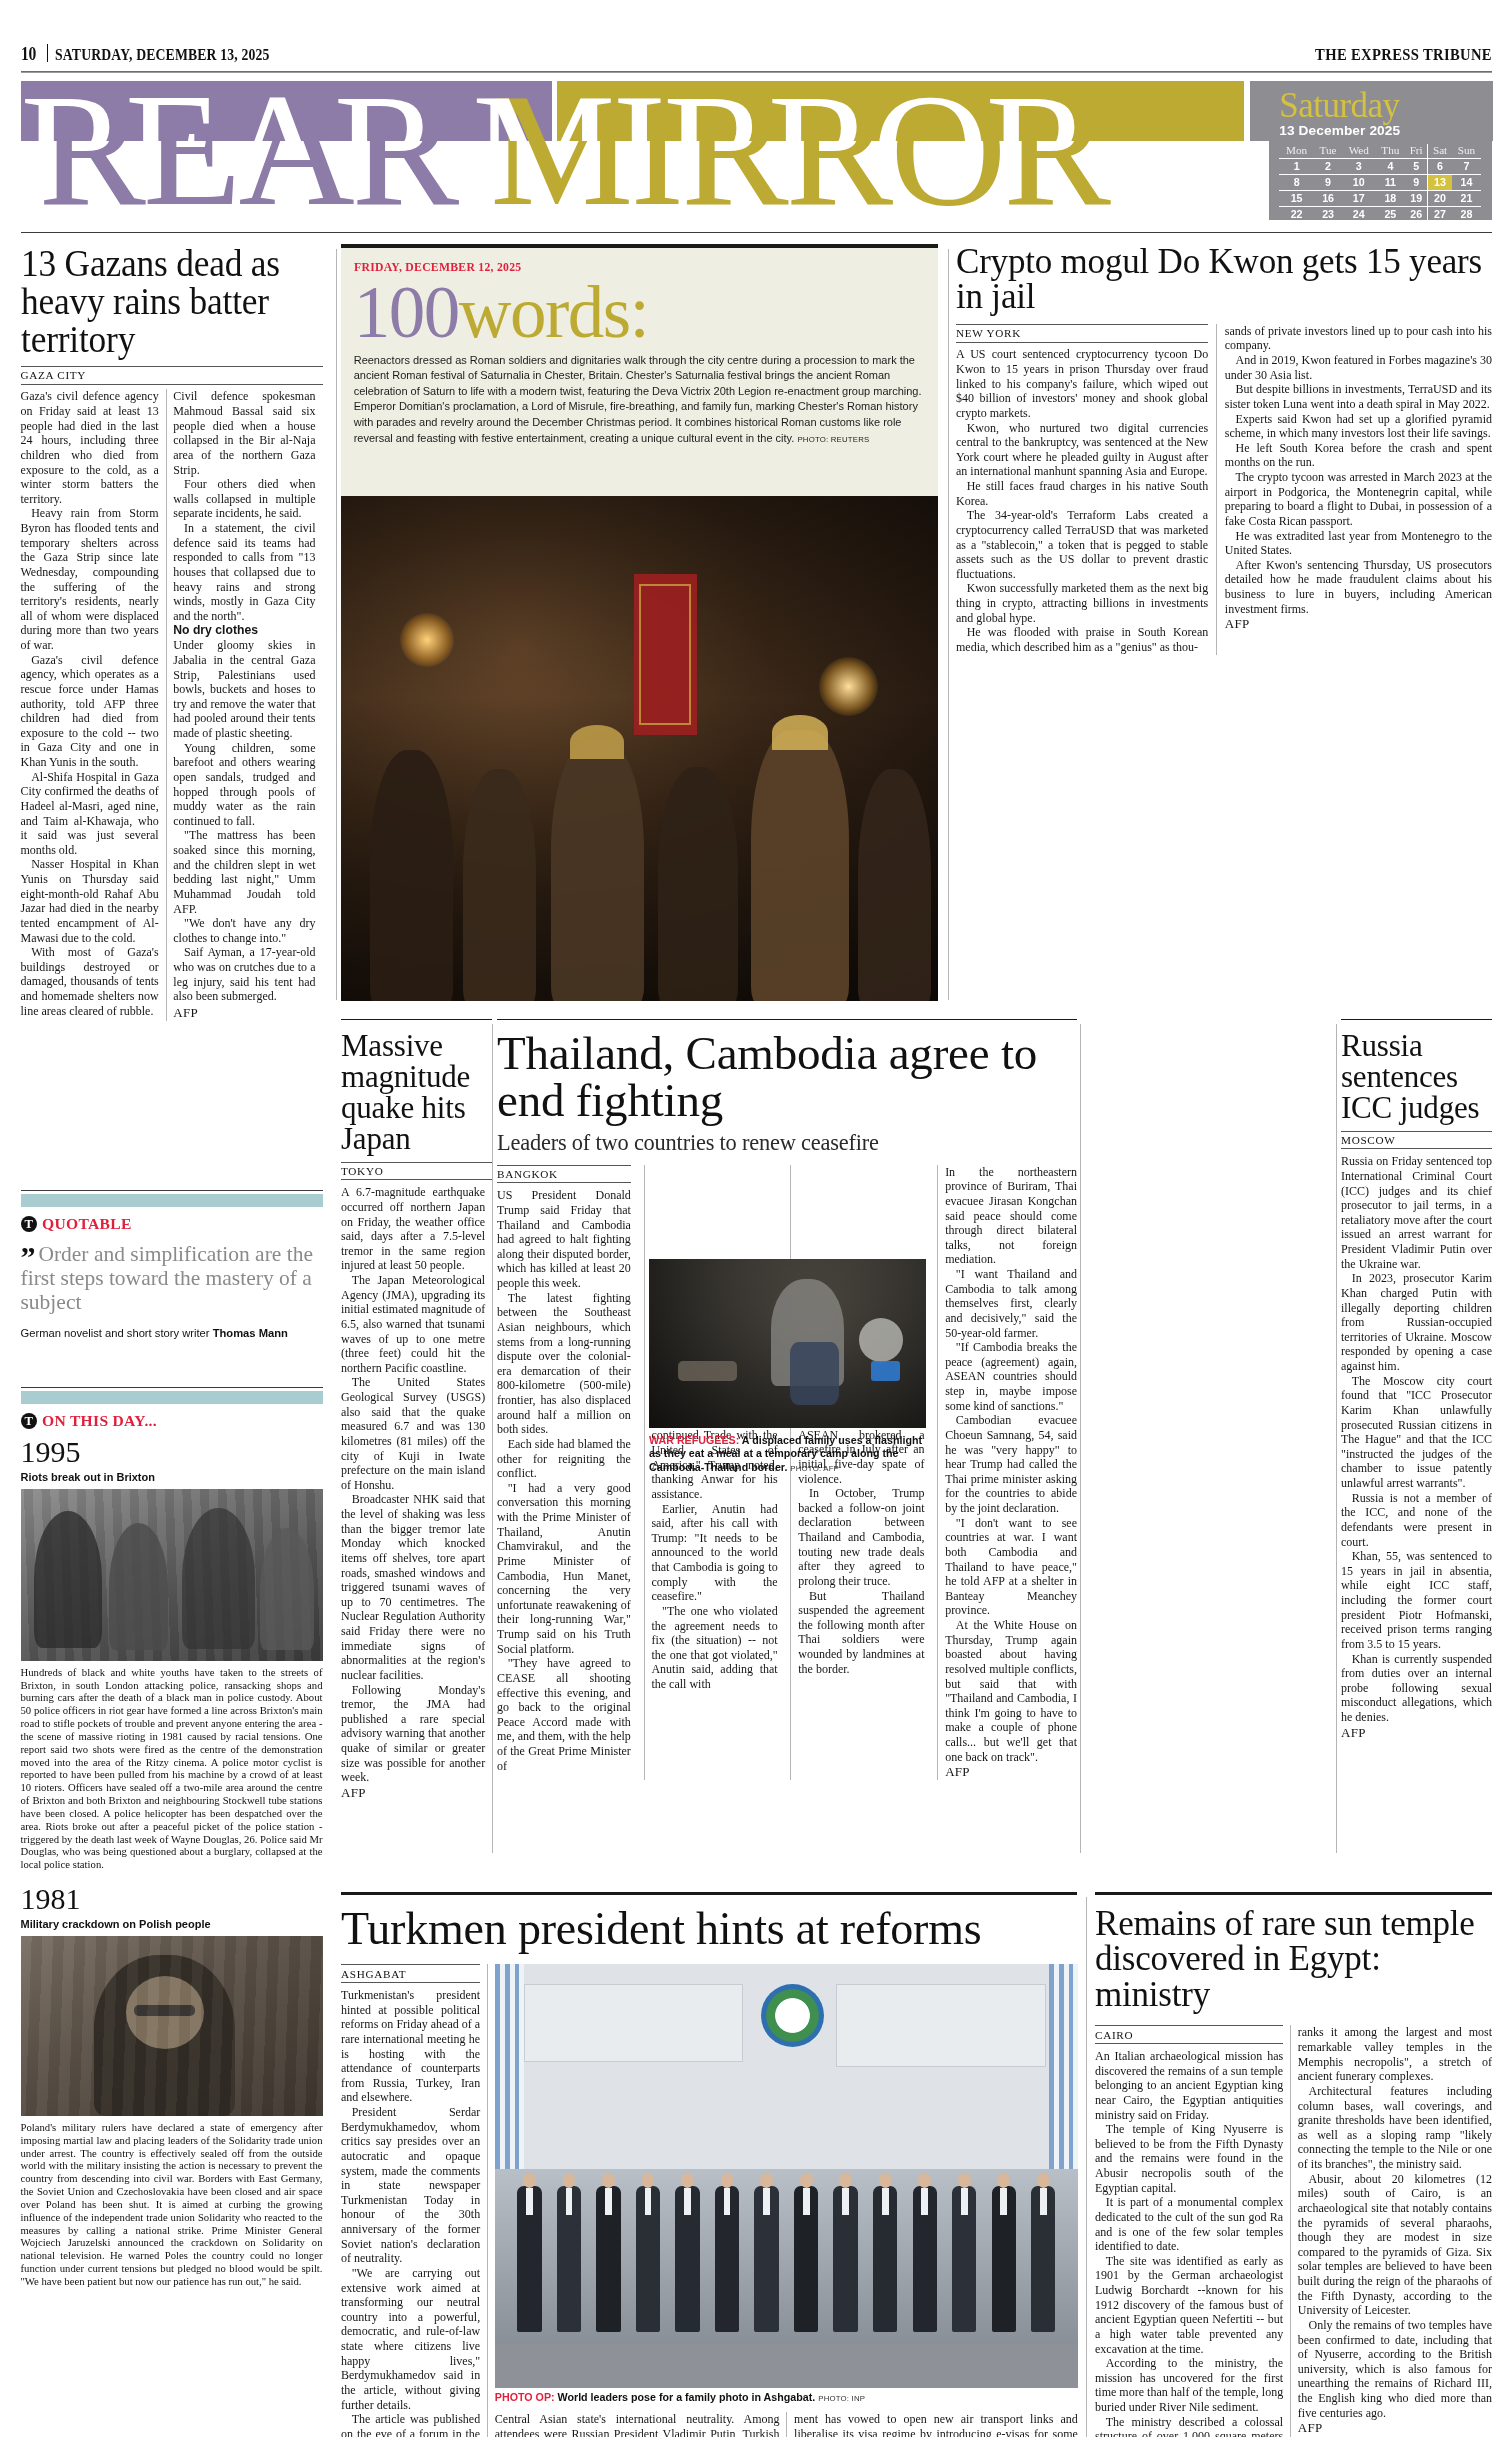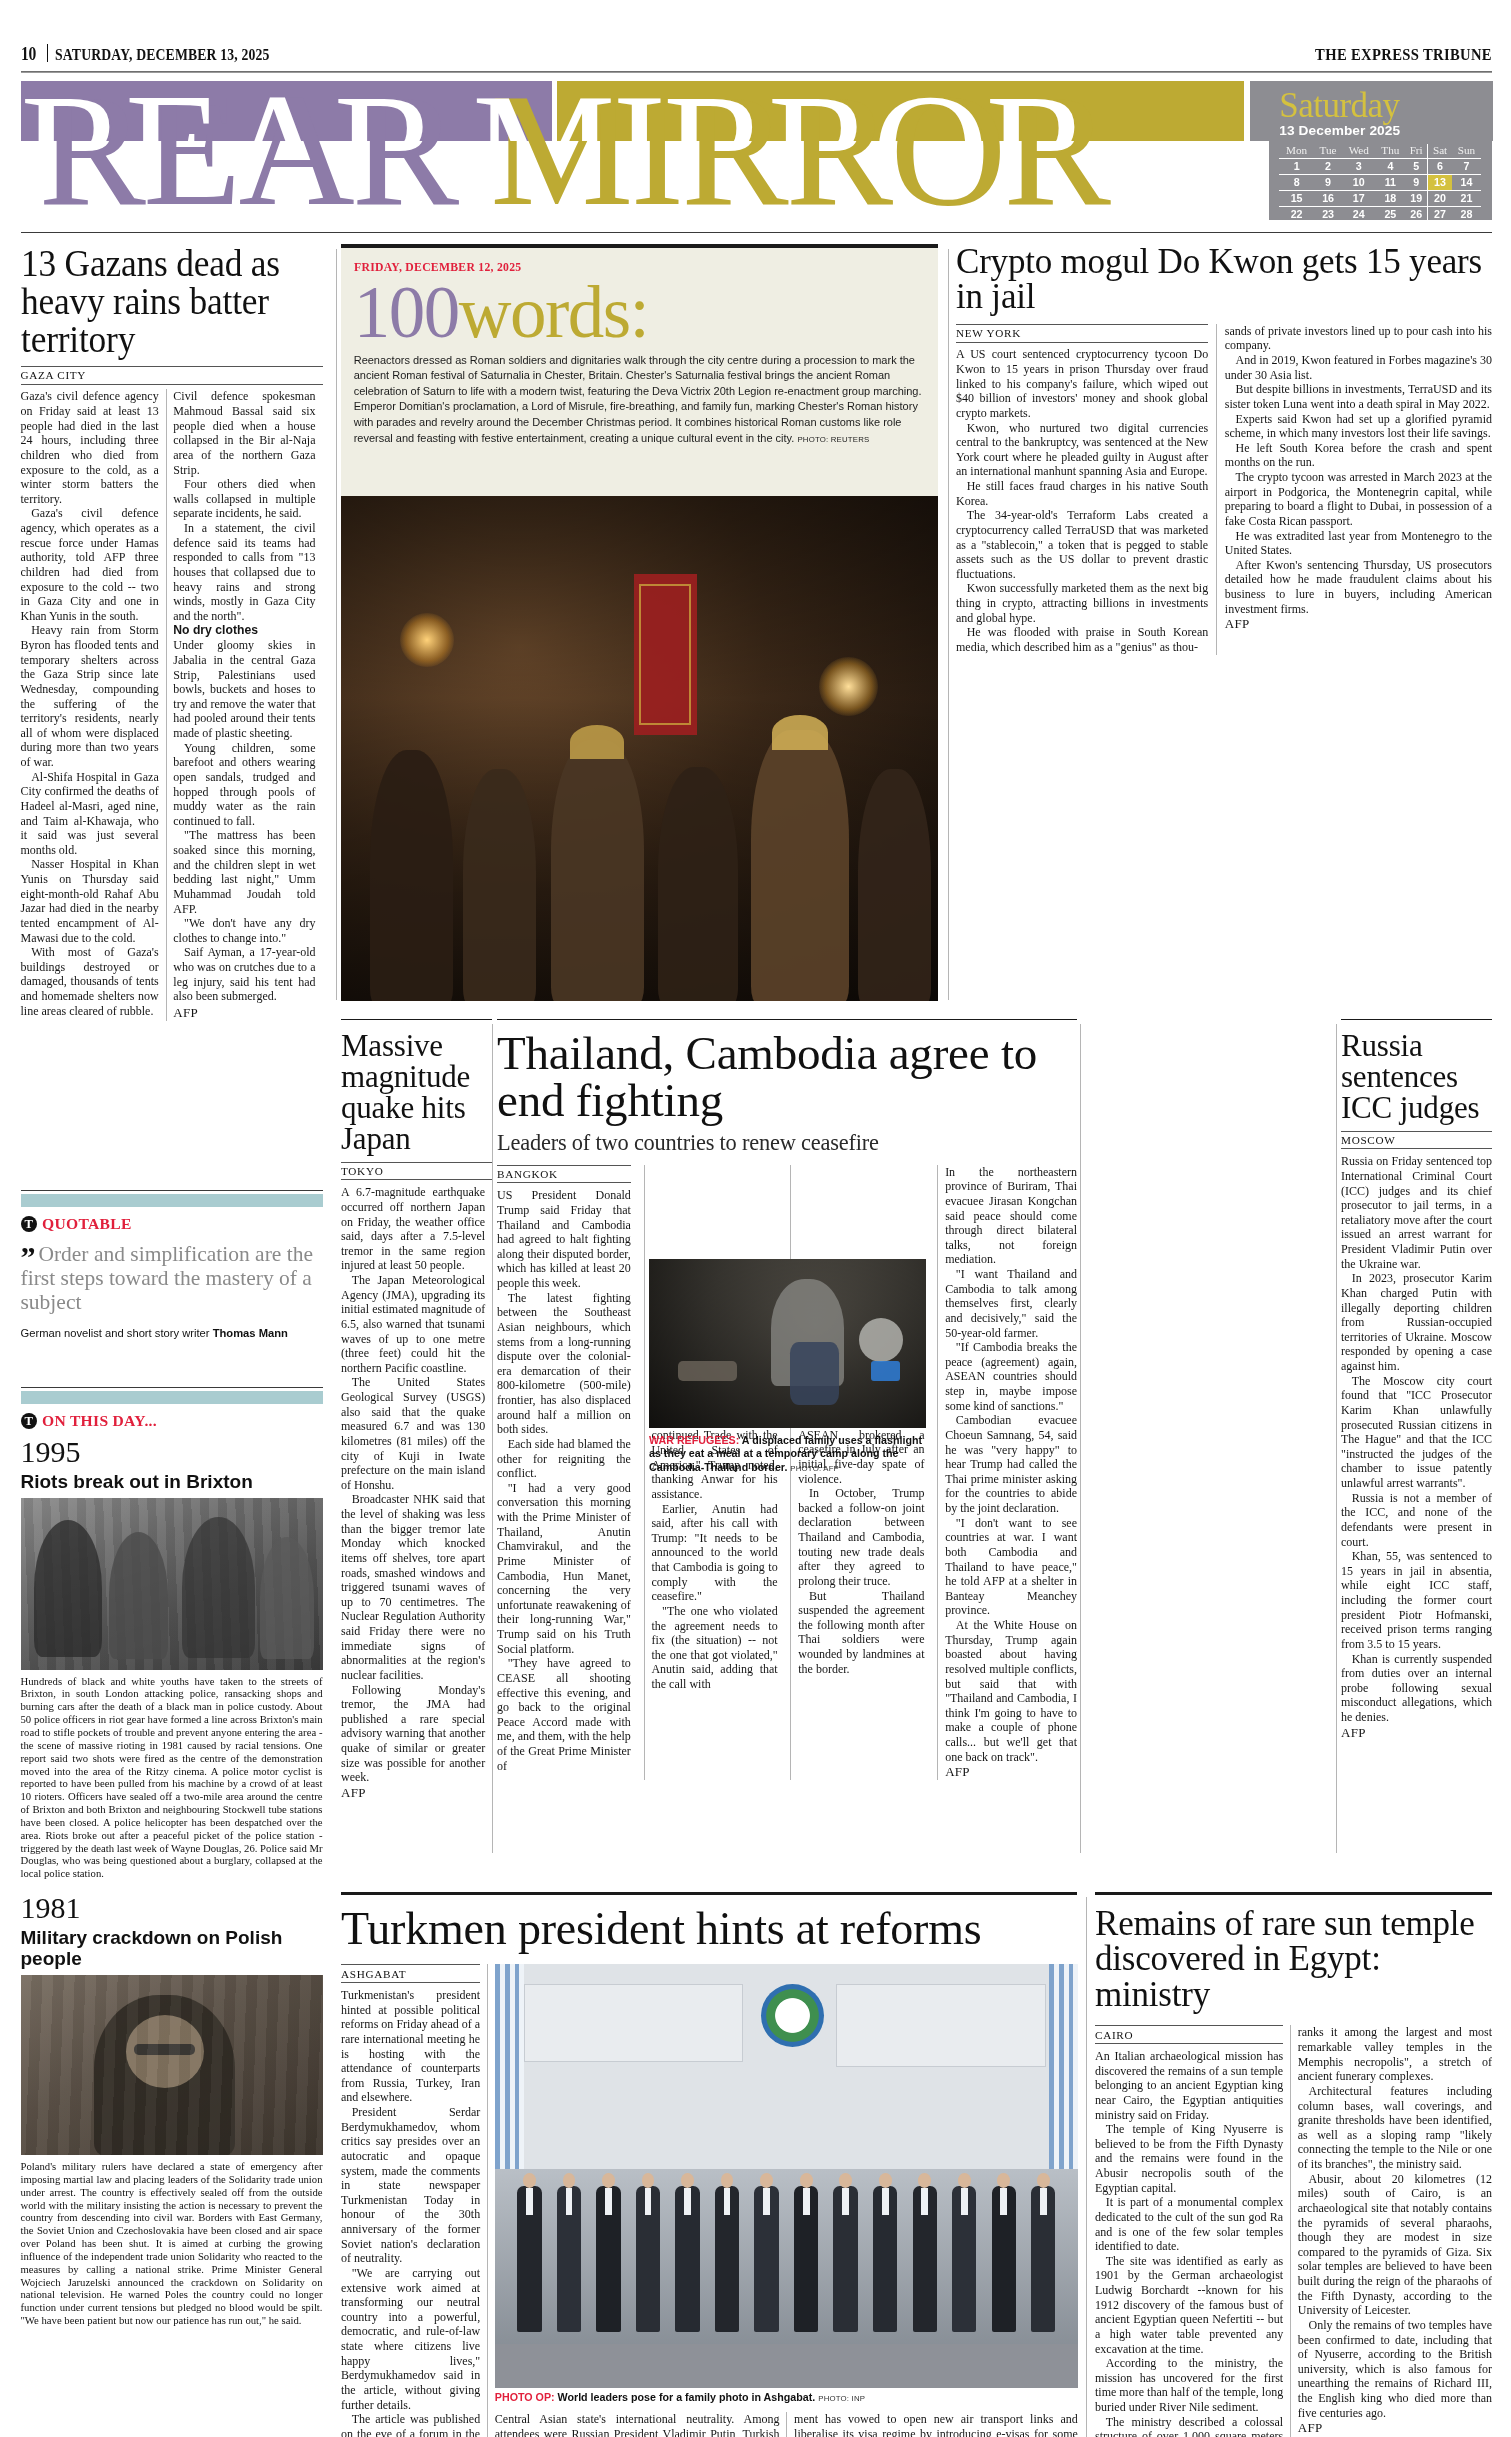--- a/index.html
+++ b/index.html
@@ -153,21 +153,21 @@
   }
   .quote-attrib {
     font-family:"Liberation Sans", sans-serif; font-size:11.2px; margin-top:12.7px; color:#111;
   }
   .quote-attrib b { font-weight:bold; }
 
   .otd-year {
     font-family:"Liberation Serif", serif; font-size:30px; margin-top:6.8px; line-height:1;
   }
   .otd-title {
-    font-family:"Liberation Sans", sans-serif; font-weight:bold; font-size:19px;
+    font-family:"Liberation Sans", sans-serif; font-weight:bold; font-size:11px;
     margin-top:3.9px; line-height:1.12;
   }
   .otd-caption {
     font-family:"Liberation Serif", serif; font-size:10.7px; line-height:1.2;
     text-align:justify; margin-top:4.9px;
   }
 
   
   .photo { position:relative; overflow:hidden; background:#5a5148; }
   .cap-bar {
@@ -304,22 +304,22 @@
   </div>
 
   <div style="position:absolute;left:20.5px;top:244px;width:302px;">
     <div class="headline hl-xl">13 Gazans dead as heavy rains batter territory</div>
     <div style="margin-top:7.8px;">
       <div class="dateline">GAZA CITY</div>
     </div>
     <div class="cols" style="margin-top:4.9px;">
       <div style="width:145px;padding-right:6.8px;" class="body-col">
         <p class="first">Gaza's civil defence agency on Friday said at least 13 people had died in the last 24 hours, including three children who died from exposure to the cold, as a winter storm batters the territory.</p>
+        <p>Heavy rain from Storm Byron has flooded tents and temporary shelters across the Gaza Strip since late Wednesday, compounding the suffering of the territory's residents, nearly all of whom were displaced during more than two years of war.</p>
         <p>Gaza's civil defence agency, which operates as a rescue force under Hamas authority, told AFP three children had died from exposure to the cold -- two in Gaza City and one in Khan Yunis in the south.</p>
-        <p>Heavy rain from Storm Byron has flooded tents and temporary shelters across the Gaza Strip since late Wednesday, compounding the suffering of the territory's residents, nearly all of whom were displaced during more than two years of war.</p>
         <p>Al-Shifa Hospital in Gaza City confirmed the deaths of Hadeel al-Masri, aged nine, and Taim al-Khawaja, who it said was just several months old.</p>
         <p>Nasser Hospital in Khan Yunis on Thursday said eight-month-old Rahaf Abu Jazar had died in the nearby tented encampment of Al-Mawasi due to the cold.</p>
         <p>With most of Gaza's buildings destroyed or damaged, thousands of tents and homemade shelters now line areas cleared of rubble.</p>
       </div>
       <div style="width:150px;padding-left:6.8px;" class="body-col colsep">
         <p class="first">Civil defence spokesman Mahmoud Bassal said six people died when a house collapsed in the Bir al-Naja area of the northern Gaza Strip.</p>
         <p>Four others died when walls collapsed in multiple separate incidents, he said.</p>
         <p>In a statement, the civil defence said its teams had responded to calls from "13 houses that collapsed due to heavy rains and strong winds, mostly in Gaza City and the north".</p>
         <p class="subhead">No dry clothes</p>
         <p class="first">Under gloomy skies in Jabalia in the central Gaza Strip, Palestinians used bowls, buckets and hoses to try and remove the water that had pooled around their tents made of plastic sheeting.</p>

